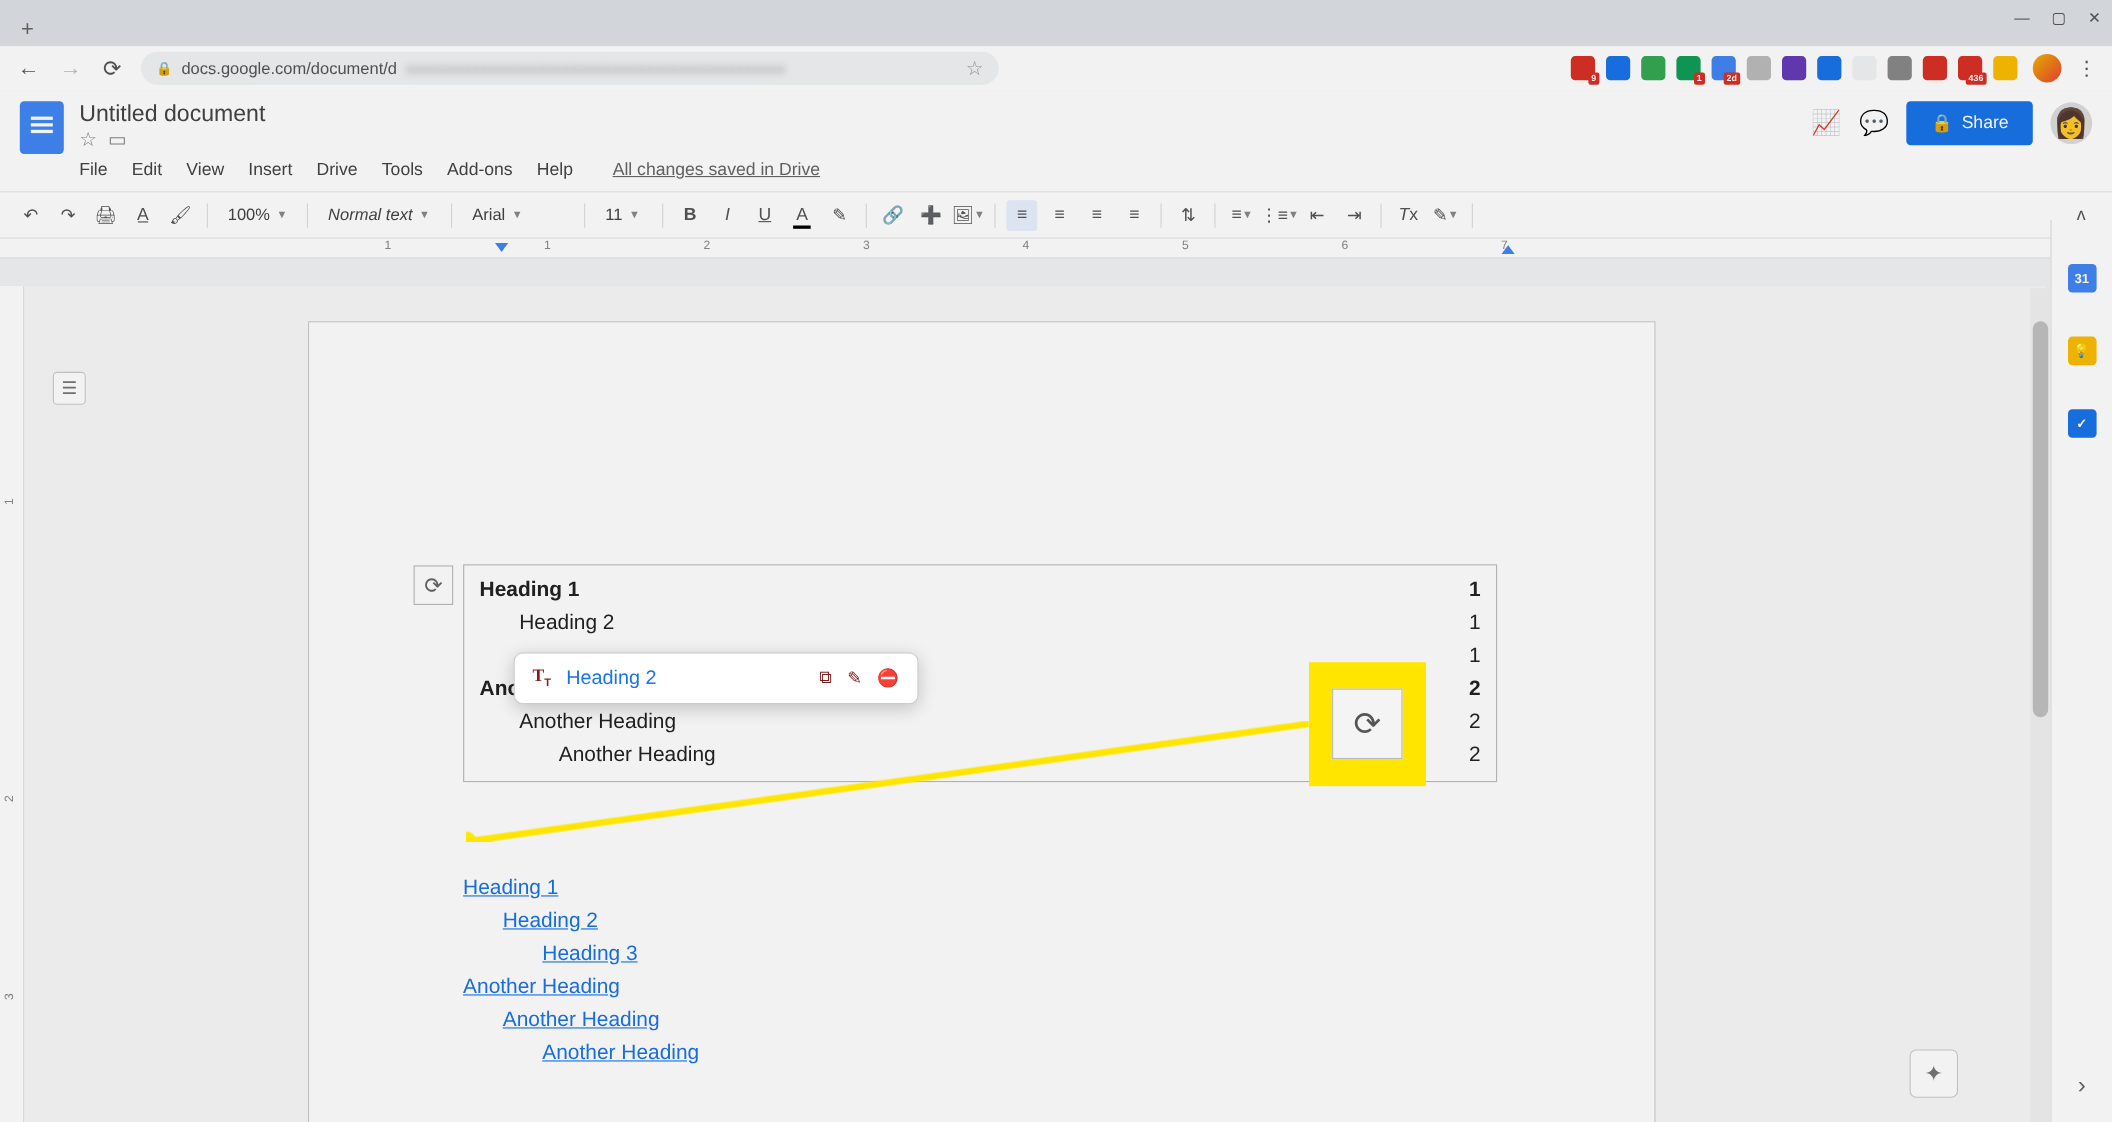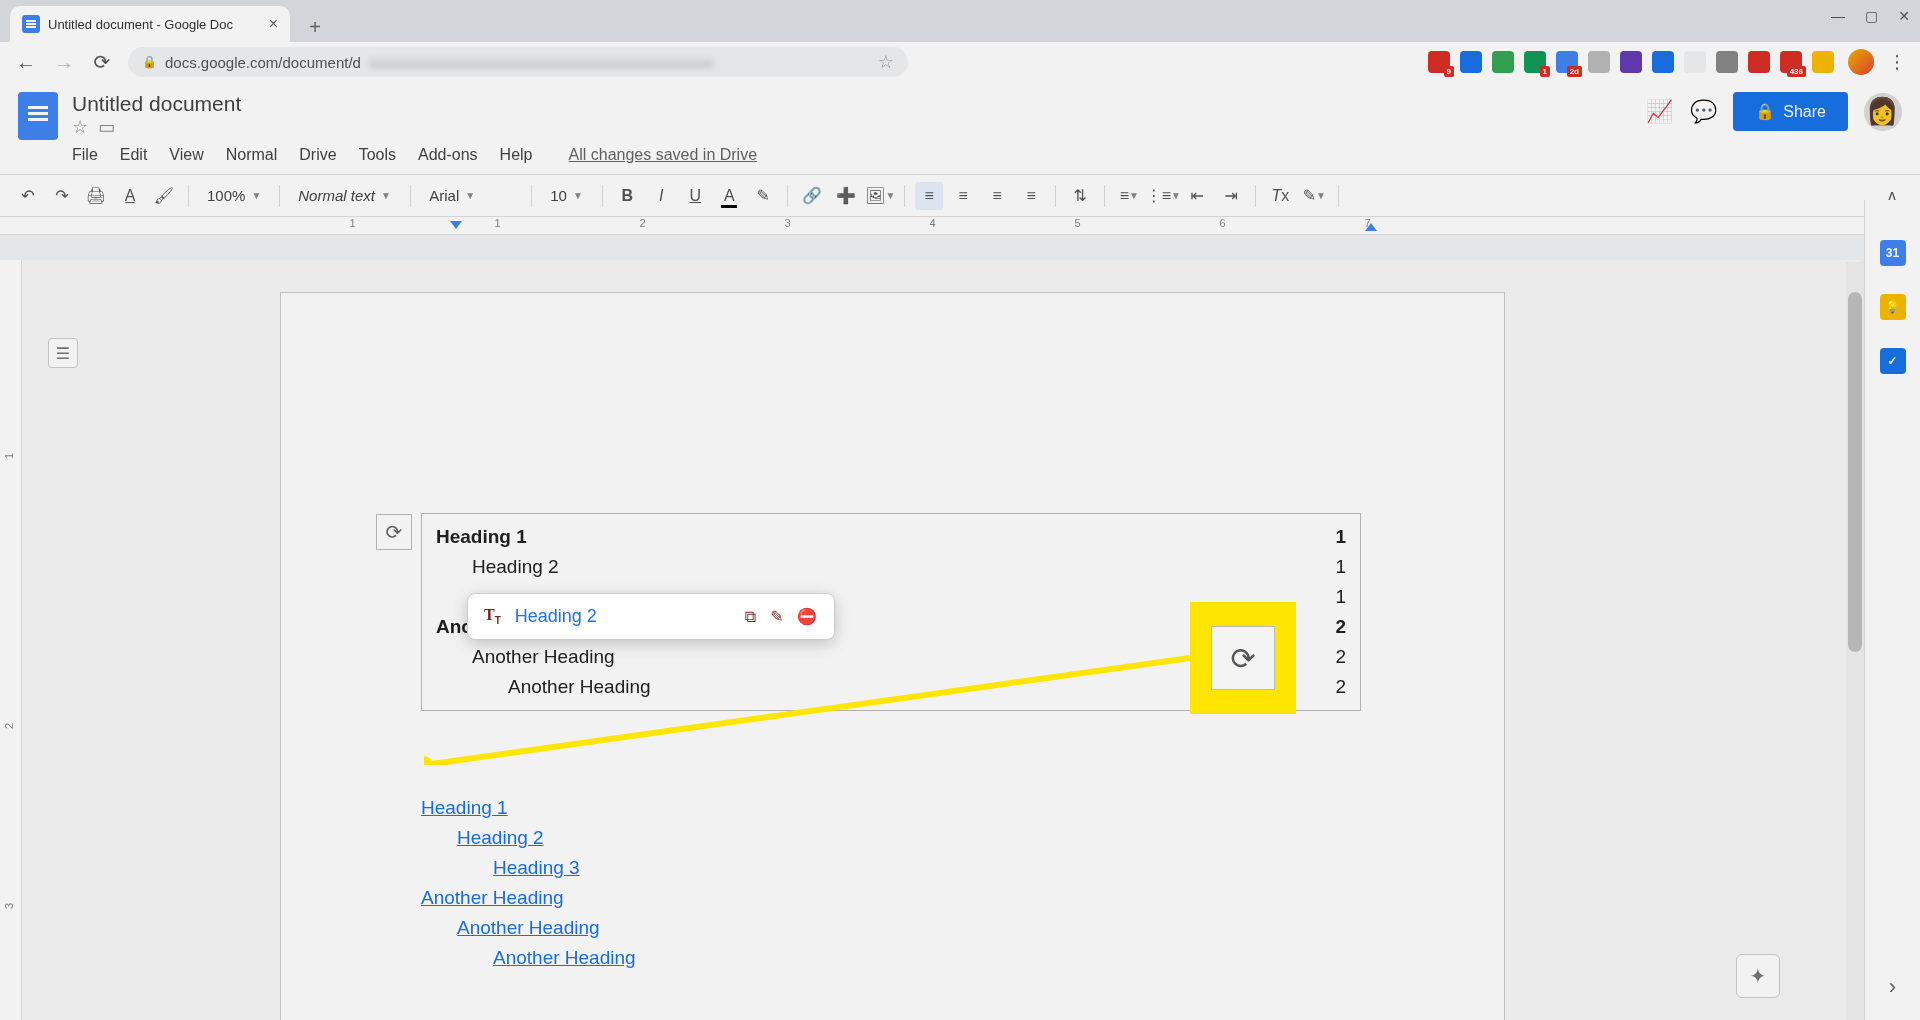--- a/index.html
+++ b/index.html
@@ -89,43 +89,38 @@
 .hl-1 { }
 .hl-2 { padding-left: 36px; }
 .hl-3 { padding-left: 72px; }
 
 
 .callout-box { position: absolute; left: 1190px; top: 342px; width: 106px; height: 112px; background: #ffe500; display: flex; align-items: center; justify-content: center; z-index: 20; }
 .callout-inner { width: 64px; height: 64px; background: #f4f4f4; border: 1px solid #bbb; display: flex; align-items: center; justify-content: center; font-size: 30px; color: #555; }
 .callout-line { position: absolute; left: 424px; top: 395px; width: 770px; height: 110px; z-index: 19; pointer-events: none; }
 
 
-.side-panel { position: absolute; right: 0; top: 200px; width: 56px; background: #fff; border-left: 1px solid #e0e0e0; height: 820px; display: flex; flex-direction: column; align-items: center; gap: 28px; padding-top: 40px; }
+.side-panel { position: absolute; right: 0; top: 200px; width: 56px; background: #fff; border-left: 1px solid #e0e0e0; height: 820px; display: flex; flex-direction: column; align-items: center; gap: 40px; padding-top: 40px; }
 .sp-icon { width: 26px; height: 26px; border-radius: 4px; display: flex; align-items: center; justify-content: center; font-size: 12px; font-weight: bold; color: white; cursor: pointer; }
 .sp-arrow { position: absolute; bottom: 20px; font-size: 22px; color: #666; }
 
 
 .vscroll { position: absolute; right: 56px; top: 262px; width: 18px; height: 758px; background: #f1f1f1; }
 .vscroll-thumb { position: absolute; top: 30px; width: 14px; left: 2px; height: 360px; background: #c0c0c0; border-radius: 7px; }
 
 
 .explore-btn { position: absolute; right: 80px; bottom: 22px; width: 44px; height: 44px; background: #fff; border: 1px solid #ccc; border-radius: 6px; display: flex; align-items: center; justify-content: center; font-size: 20px; color: #777; cursor: pointer; }
 
 
 .dim { position: fixed; inset: 0; background: rgba(0,0,0,0.05); pointer-events: none; }
 </style>
 </head>
 <body>
 
 <div class="browser-top">
-  <div class="tab">
-    <div class="tab-icon"></div>
-    <span class="tab-title">Untitled document - Google Doc</span>
-    <span class="tab-close">×</span>
-  </div>
   <div class="new-tab">+</div>
   <div class="window-controls">
     <span>—</span>
     <span>▢</span>
     <span>✕</span>
   </div>
 </div>
 
 <div class="addr-bar">
   <span class="nav-btn">←</span>
@@ -170,21 +165,21 @@
     <div>
       <span class="doc-title">Untitled document</span>
       <span class="title-icons">
         <span>☆</span>
         <span>▭</span>
       </span>
       <div class="menu-bar" id="menu-bar" style="padding-left:0;">
           <span class="menu-item">File</span>
           <span class="menu-item">Edit</span>
           <span class="menu-item">View</span>
-          <span class="menu-item">Normal</span>
+          <span class="menu-item">Insert</span>
           <span class="menu-item">Drive</span>
           <span class="menu-item">Tools</span>
           <span class="menu-item">Add-ons</span>
           <span class="menu-item">Help</span>
           <span class="saved-msg">All changes saved in Drive</span>
         </div>
     </div>
     <div class="header-right">
       <span class="hdr-icon">📈</span>
       <span class="hdr-icon">💬</span>
@@ -213,21 +208,21 @@
       <span>Normal text</span>
       <span class="tb-caret">▼</span>
     </span>
   <span class="tb-sep"></span>
   <span class="tb-select" style="width:100px;">
       <span>Arial</span>
       <span class="tb-caret">▼</span>
     </span>
   <span class="tb-sep"></span>
   <span class="tb-select" style="width:50px;">
-      <span>10</span>
+      <span>11</span>
       <span class="tb-caret">▼</span>
     </span>
   <span class="tb-sep"></span>
   <span class="tb-btn">
       <b>B</b>
     </span>
   <span class="tb-btn">
       <i>I</i>
     </span>
   <span class="tb-btn">

